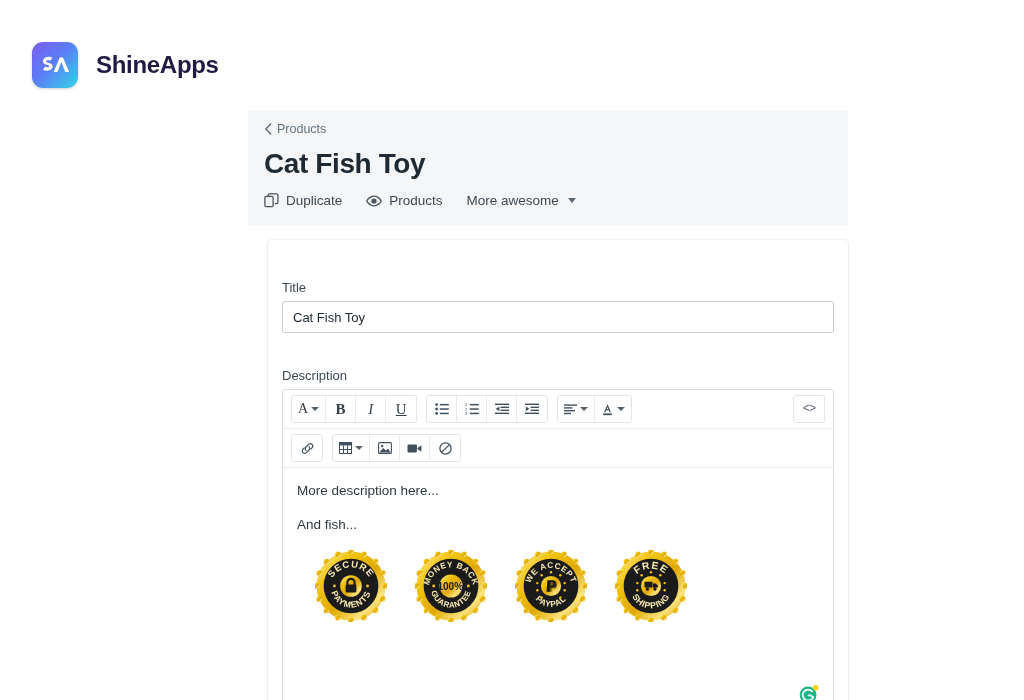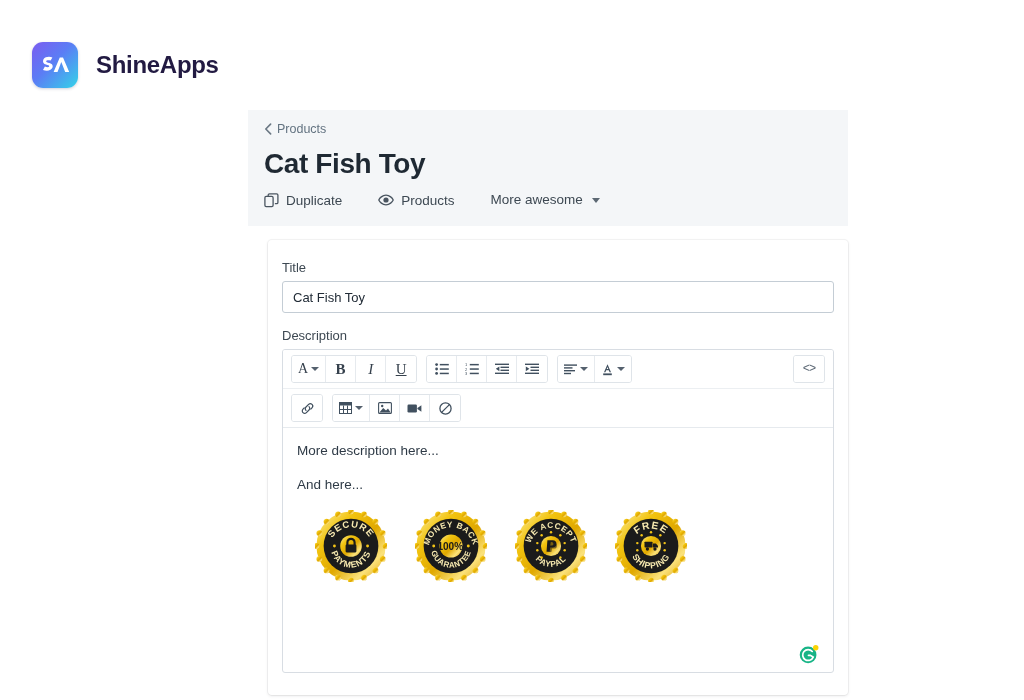--- a/index.html
+++ b/index.html
@@ -72,22 +72,22 @@
   .page-title {
     margin: 9px 0 0 0;
     font-size: 28px;
     line-height: 1.15;
     font-weight: bold;
     color: #1f2933;
     letter-spacing: -0.4px;
   }
   .page-actions {
     display: flex;
-    align-items: flex-start;
-    gap: 36px;
+    align-items: center;
+    gap: 24px;
     margin-top: 13px;
   }
   .action {
     display: inline-flex;
     align-items: center;
     gap: 7px;
     font-size: 13.5px;
     color: #3d4852;
     cursor: pointer;
     line-height: 1;
@@ -110,20 +110,21 @@
     background: #ffffff;
     border-radius: 4px;
     box-shadow: 0 0 0 1px rgba(63,63,68,.05), 0 1px 3px rgba(63,63,68,.13);
     padding: 20px 14px 22px 14px;
     box-sizing: border-box;
   }
   .field-label {
     font-size: 13px;
     color: #3d4852;
     margin-bottom: 6px;
+    margin-top: 20px;
   }
   .text-input {
     width: 100%;
     height: 32px;
     box-sizing: border-box;
     border: 1px solid #c4cdd5;
     border-radius: 3px;
     background: #fff;
     font-size: 13px;
     color: #212b36;
@@ -441,21 +442,21 @@
                 <circle cx="6.5" cy="6.5" r="5.6" fill="none" stroke="#41505f" stroke-width="1.3"></circle>
                 <line x1="2.6" y1="10.4" x2="10.4" y2="2.6" stroke="#41505f" stroke-width="1.3"></line>
               </svg>
             </span>
           </div>
         </div>
       </div>
 
       <div class="editor-body">
         <p>More description here...</p>
-        <p>And here...</p>
+        <p>And fish...</p>
 
         <div class="badges">
 
           <div class="badge">
             <svg width="72" height="72" viewBox="0 0 100 100" aria-hidden="true">
               <defs>
                 <linearGradient id="g1" x1="0" y1="0" x2="1" y2="1">
                   <stop offset="0%" stop-color="#fdf0a8"></stop>
                     <stop offset="28%" stop-color="#f2c40f"></stop>
                   <stop offset="55%" stop-color="#e0a800"></stop>

